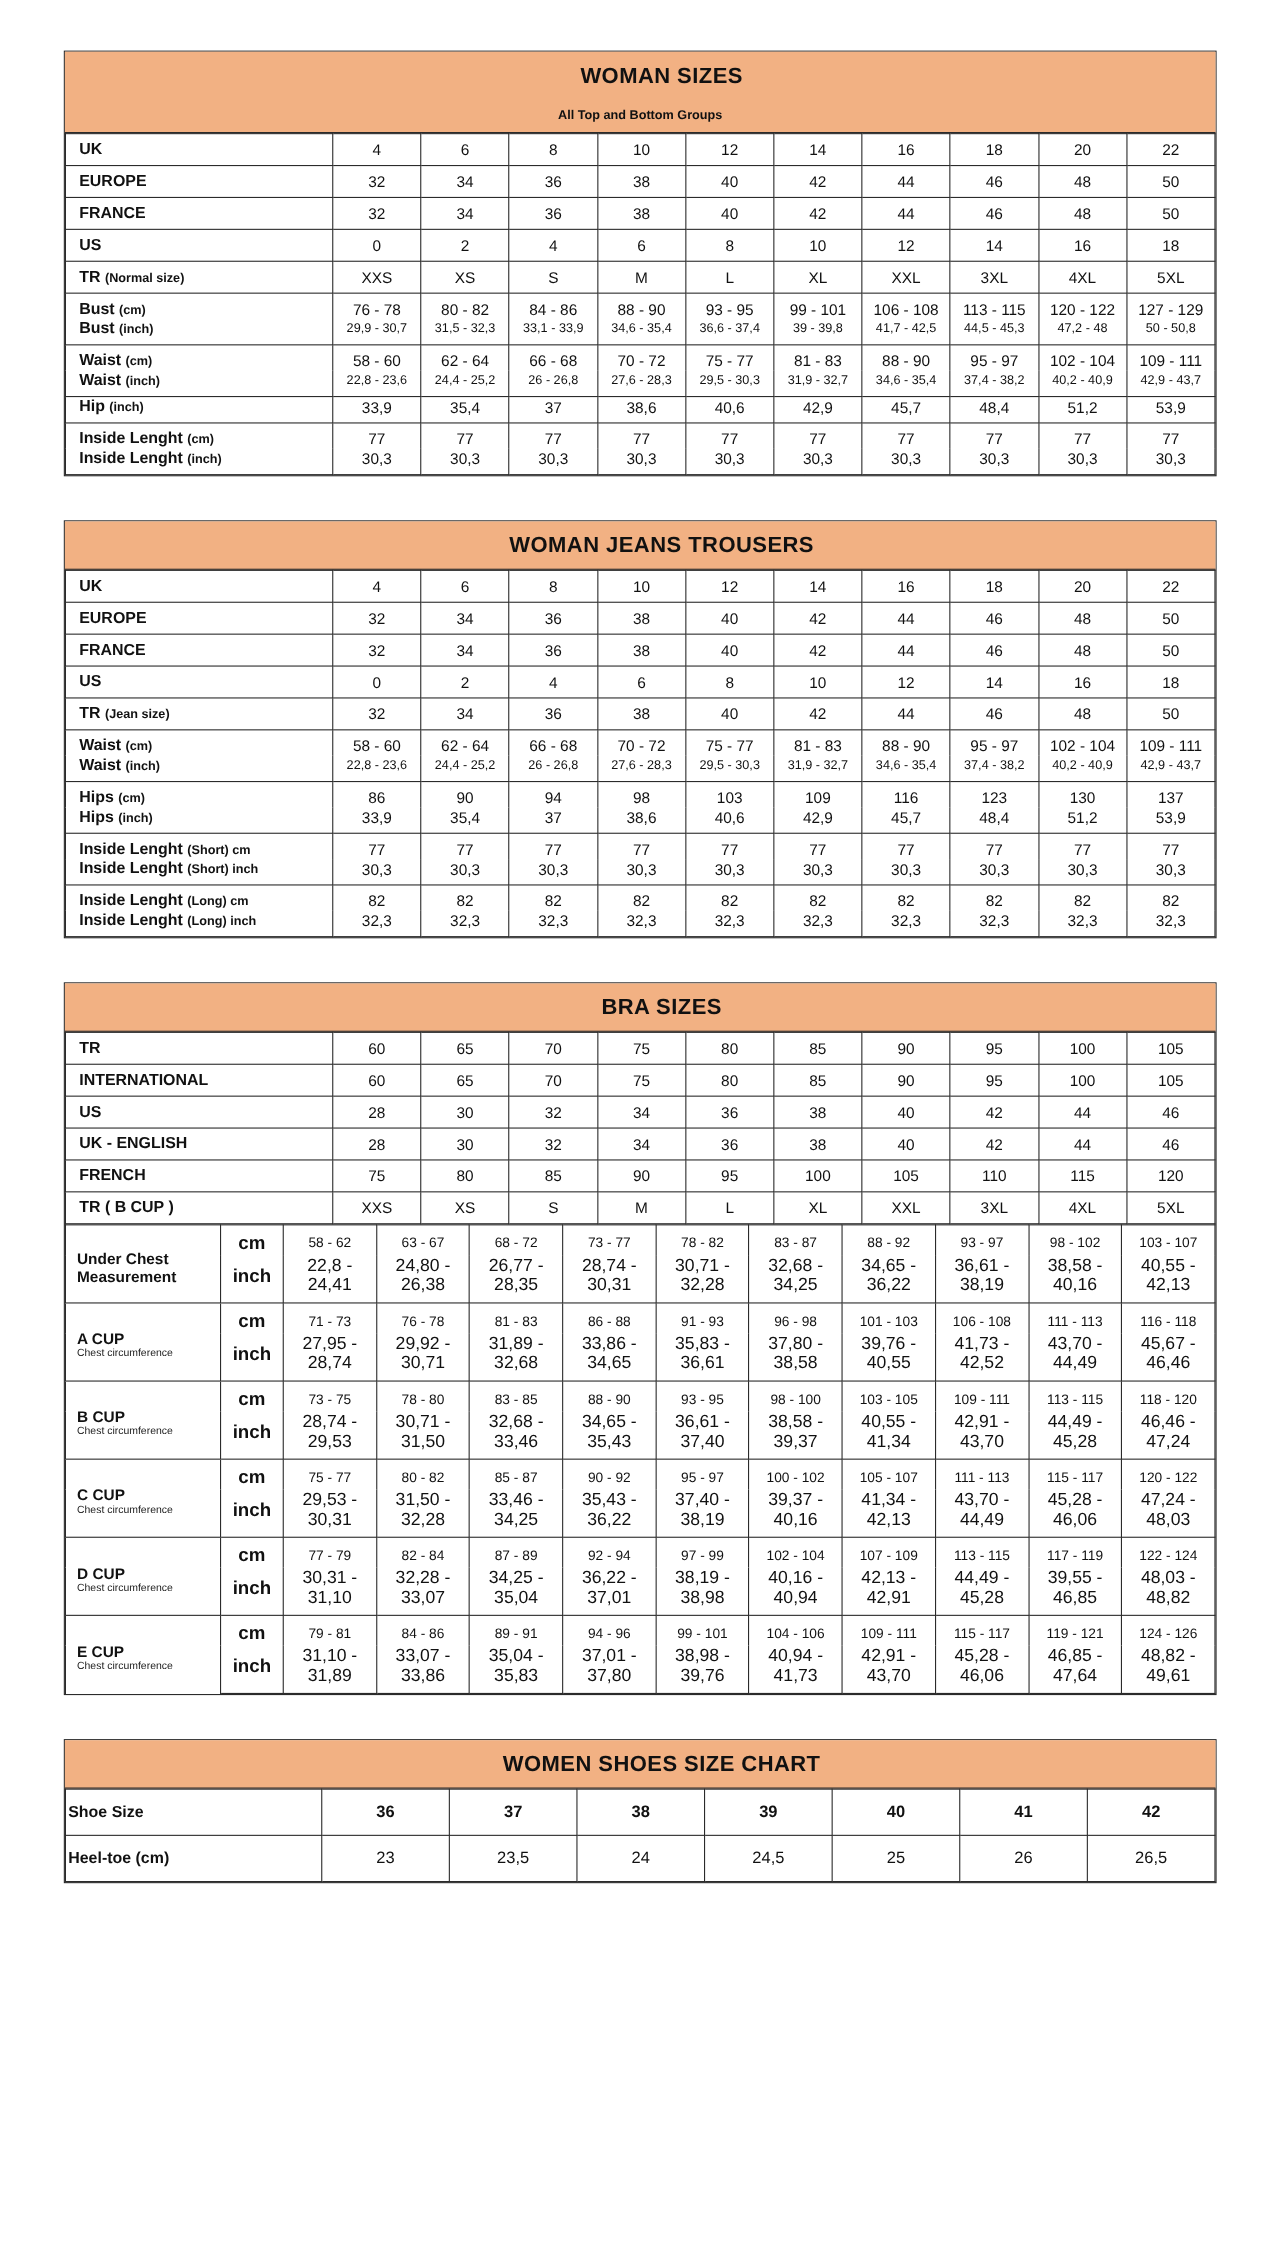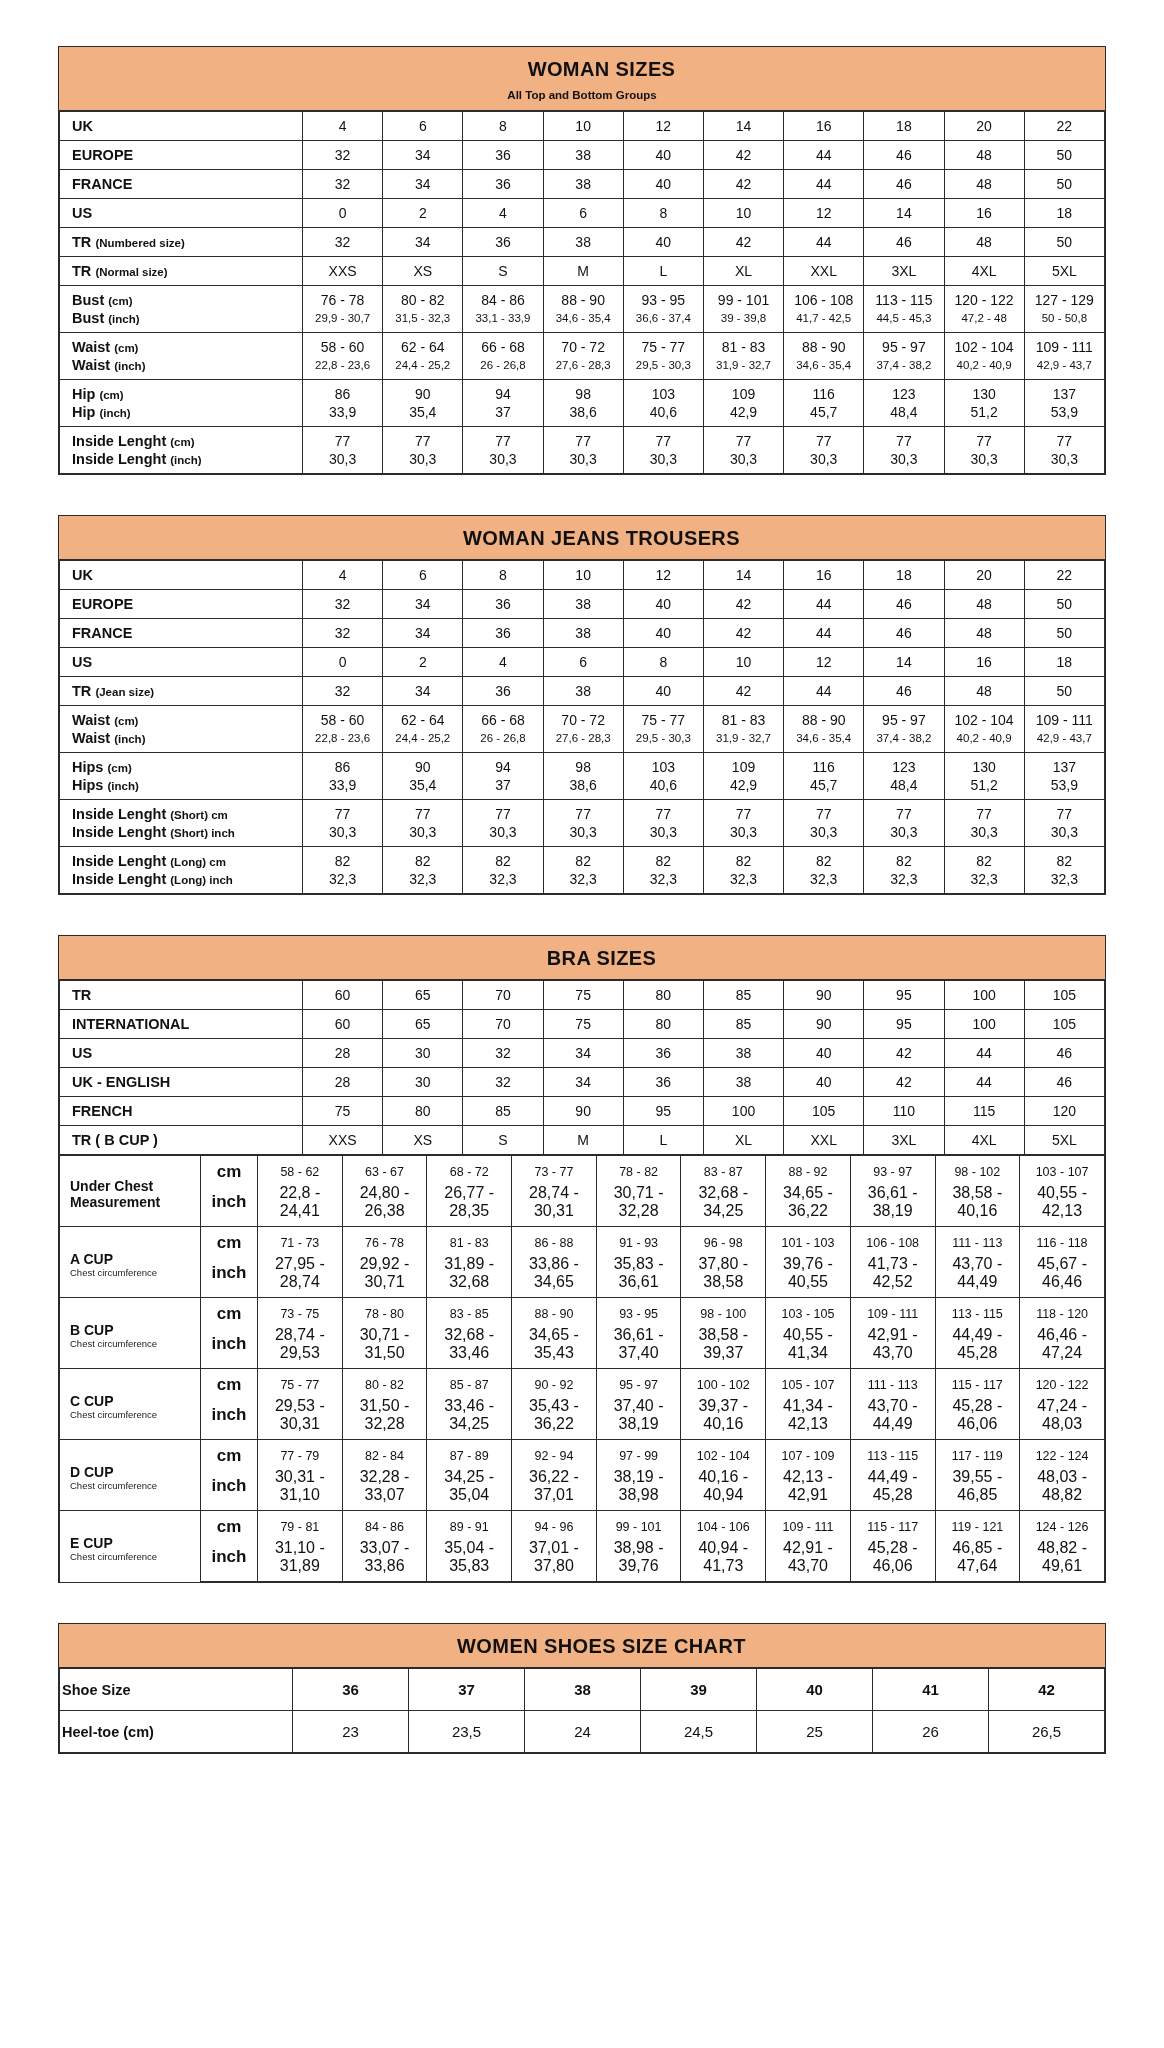--- a/index.html
+++ b/index.html
@@ -34,21 +34,21 @@
     font-size: 20px;
     font-weight: bold;
     letter-spacing: 0.4px;
     color: #111;
     padding-left: 39px;
   }
   .chart-title .t2 {
     display: block;
     font-size: 11.5px;
     font-weight: bold;
-    margin-top: 8px;
+    margin-top: 18px;
     color: #111;
   }
   table {
     border-collapse: collapse;
     width: 100%;
     table-layout: fixed;
     padding-left: 28px;
   }
   td, th {
     border: 1px solid #2b2b2b;
@@ -174,33 +174,20 @@
             <td>4</td>
             <td>6</td>
             <td>8</td>
             <td>10</td>
             <td>12</td>
             <td>14</td>
             <td>16</td>
             <td>18</td>
           </tr>
           <tr>
-            <td class="rowhead"><span>TR</span> <span class="sub">(Numbered size)</span></td>
-            <td>32</td>
-            <td>34</td>
-            <td>36</td>
-            <td>38</td>
-            <td>40</td>
-            <td>42</td>
-            <td>44</td>
-            <td>46</td>
-            <td>48</td>
-            <td>50</td>
-          </tr>
-          <tr>
             <td class="rowhead"><span>TR</span> <span class="sub">(Normal size)</span></td>
             <td>XXS</td>
             <td>XS</td>
             <td>S</td>
             <td>M</td>
             <td>L</td>
             <td>XL</td>
             <td>XXL</td>
             <td>3XL</td>
             <td>4XL</td>
@@ -250,33 +237,20 @@
             <td class="small-val">22,8 - 23,6</td>
             <td class="small-val">24,4 - 25,2</td>
             <td class="small-val">26 - 26,8</td>
             <td class="small-val">27,6 - 28,3</td>
             <td class="small-val">29,5 - 30,3</td>
             <td class="small-val">31,9 - 32,7</td>
             <td class="small-val">34,6 - 35,4</td>
             <td class="small-val">37,4 - 38,2</td>
             <td class="small-val">40,2 - 40,9</td>
             <td class="small-val">42,9 - 43,7</td>
-          </tr>
-          <tr class="pair-top">
-            <td class="rowhead"><span>Hip</span> <span class="sub">(cm)</span></td>
-            <td>86</td>
-            <td>90</td>
-            <td>94</td>
-            <td>98</td>
-            <td>103</td>
-            <td>109</td>
-            <td>116</td>
-            <td>123</td>
-            <td>130</td>
-            <td>137</td>
           </tr>
           <tr class="pair-bot">
             <td class="rowhead"><span>Hip</span> <span class="sub">(inch)</span></td>
             <td>33,9</td>
             <td>35,4</td>
             <td>37</td>
             <td>38,6</td>
             <td>40,6</td>
             <td>42,9</td>
             <td>45,7</td>

